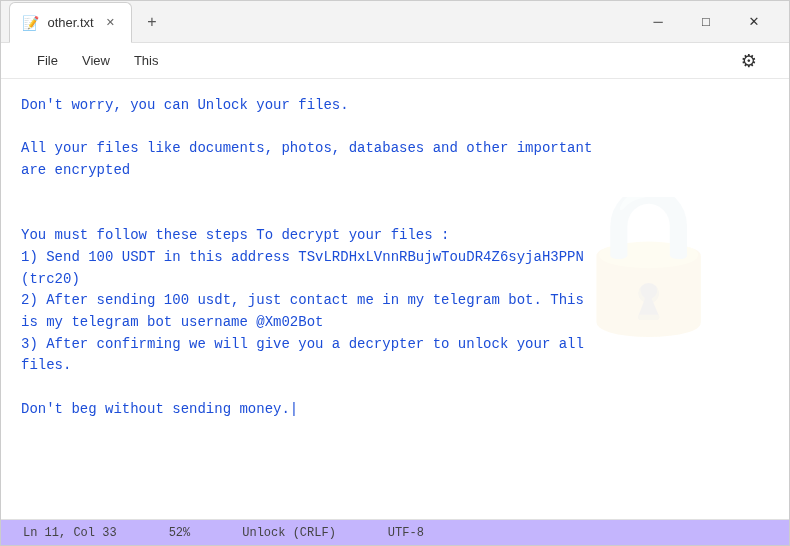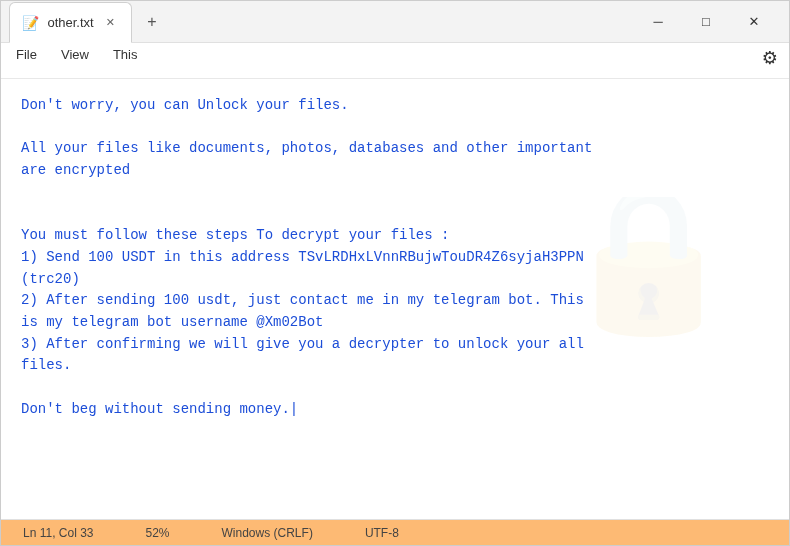--- a/index.html
+++ b/index.html
@@ -100,22 +100,22 @@
       border-radius: 4px;
       font-size: 13px;
       color: #333;
     }
 
     
     .menu-bar {
       height: 36px;
       background: #ffffff;
       display: flex;
-      align-items: flex-start;
-      padding: 0 3px;
+      align-items: center;
+      padding: 0 24px;
       border-bottom: 1px solid #e8e8e8;
       flex-shrink: 0;
     }
 
     .menu-item {
       padding: 4px 12px;
       font-size: 13px;
       color: #333;
       cursor: pointer;
       border-radius: 4px;
@@ -159,27 +159,28 @@
     }
 
     .watermark svg {
       width: 200px;
       height: 200px;
     }
 
     
     .status-bar {
       height: 26px;
-      background: #fdba74;
+      background: #c4b5fd;
       border-top: 1px solid #e0e0e0;
       display: flex;
       align-items: center;
       padding: 0 16px;
       gap: 40px;
       flex-shrink: 0;
+      font-family: Liberation Mono, monospace;
     }
 
     .status-item {
       font-size: 12px;
       color: #444;
       cursor: pointer;
       padding: 2px 6px;
       border-radius: 3px;
     }
   </style>
@@ -231,17 +232,17 @@
 is my telegram bot username @Xm02Bot
 3) After confirming we will give you a decrypter to unlock your all
 files.
 
 Don't beg without sending money.|</div>
   </div>
 
   <div class="status-bar">
     <div class="status-item">Ln 11, Col 33</div>
     <div class="status-item">52%</div>
-    <div class="status-item">Windows (CRLF)</div>
+    <div class="status-item">Unlock (CRLF)</div>
     <div class="status-item">UTF-8</div>
   </div>
 
 </div>
 
 </body></html>

